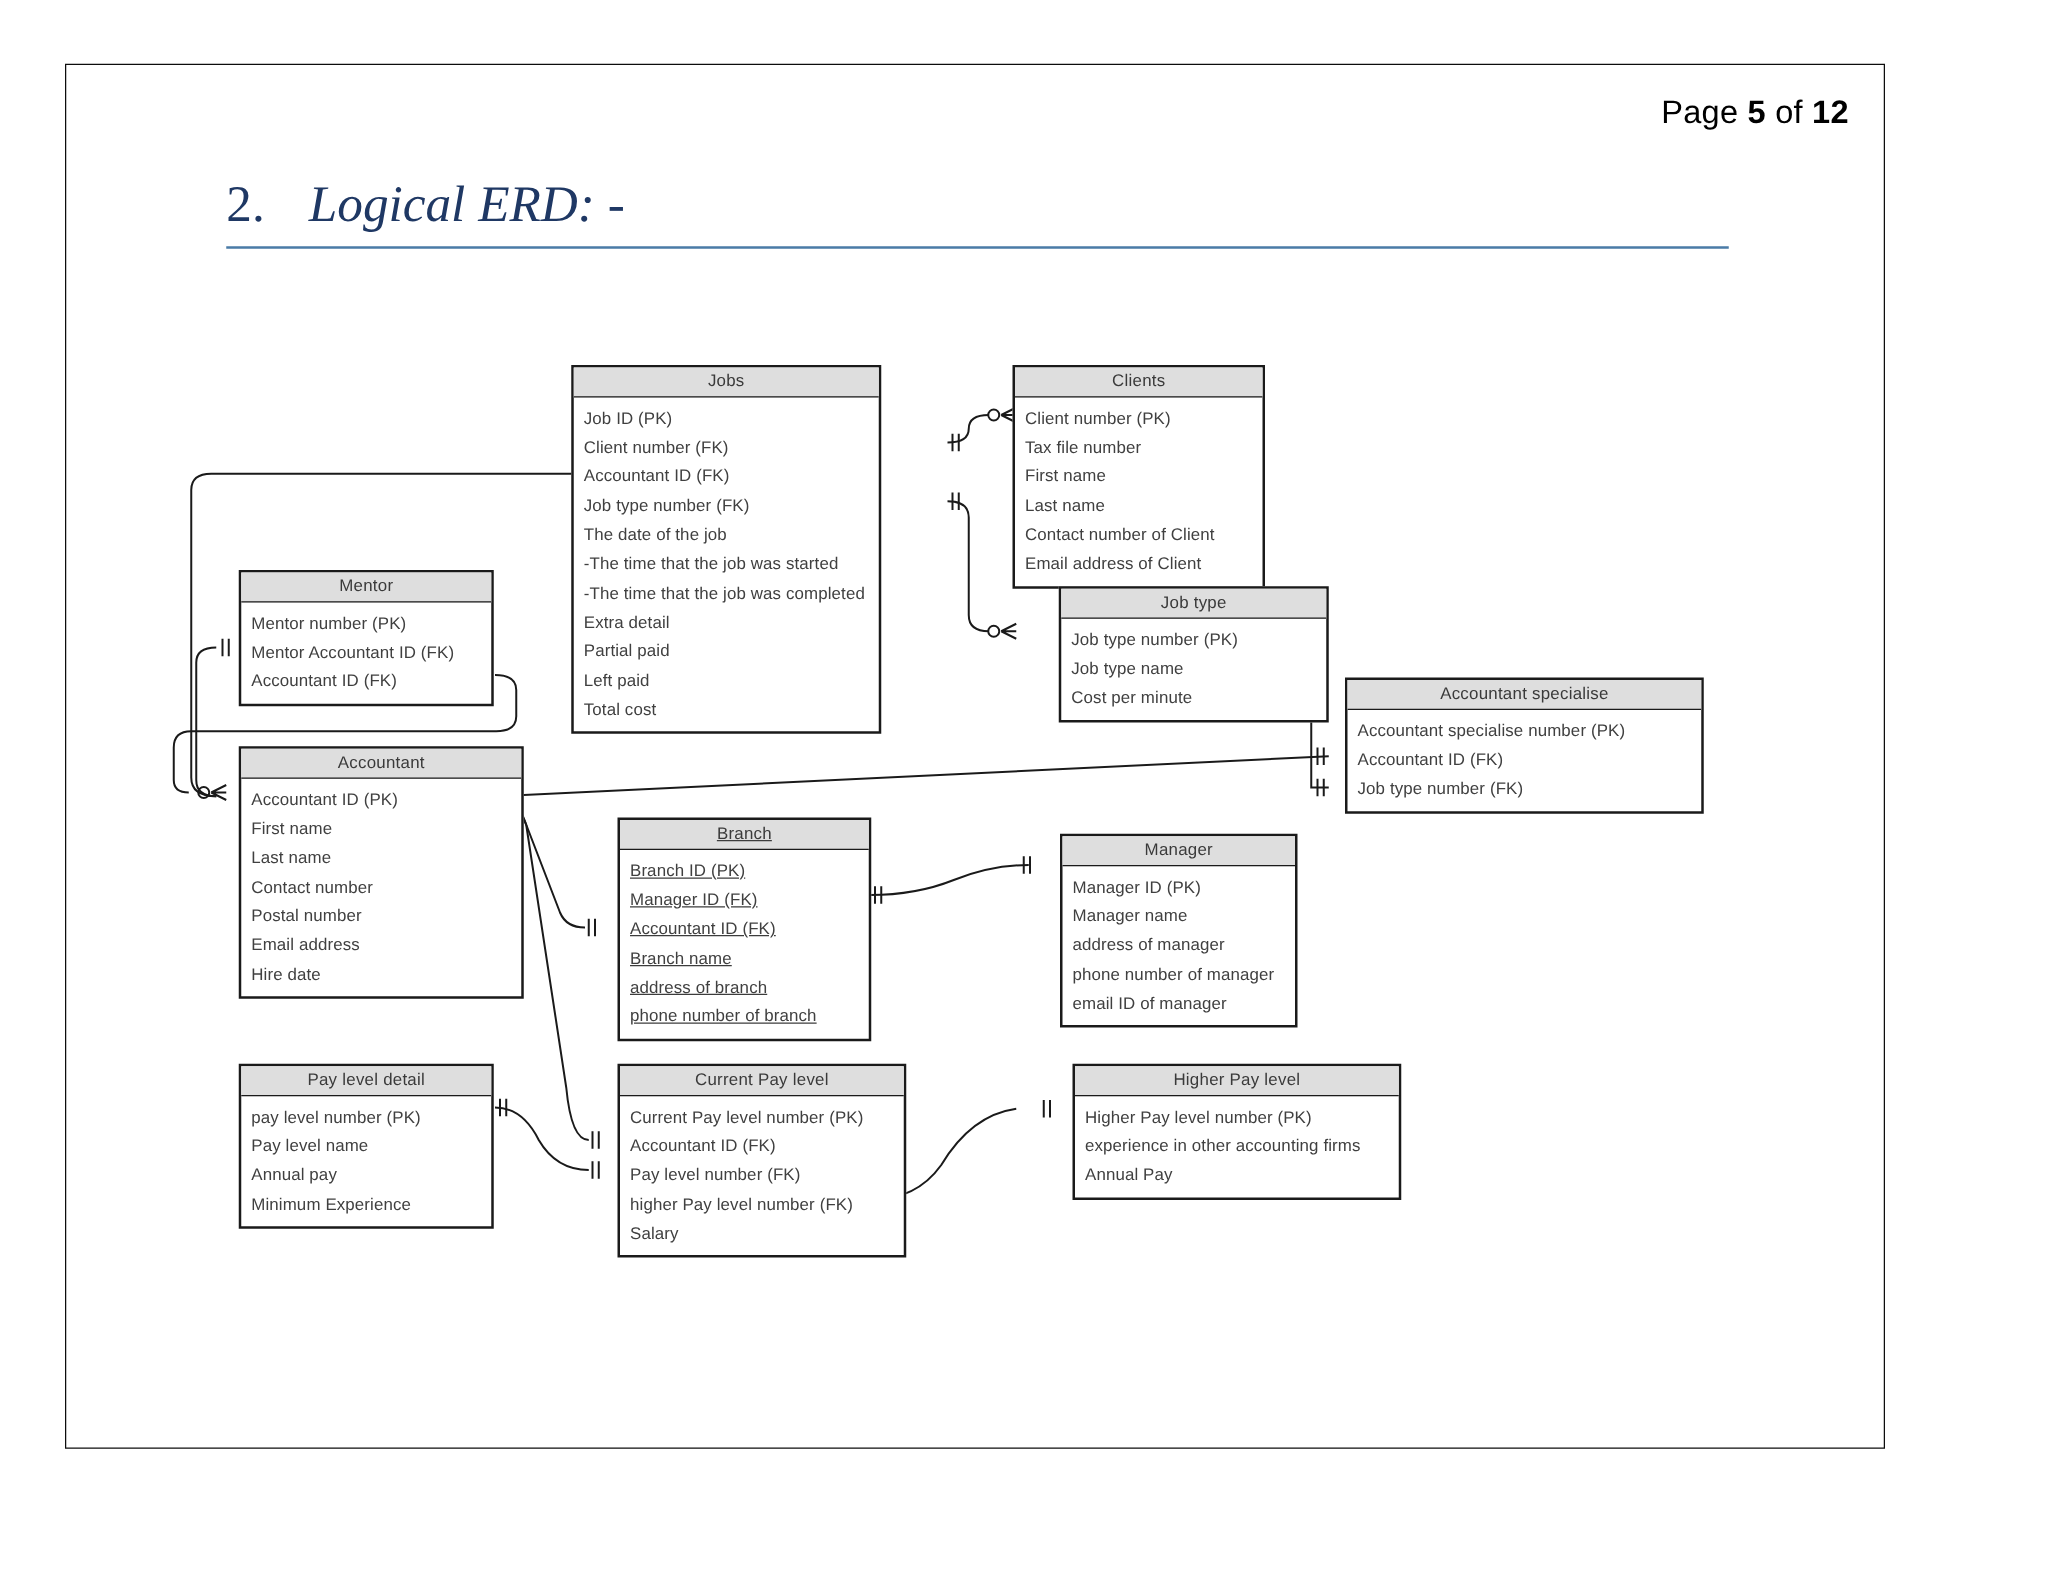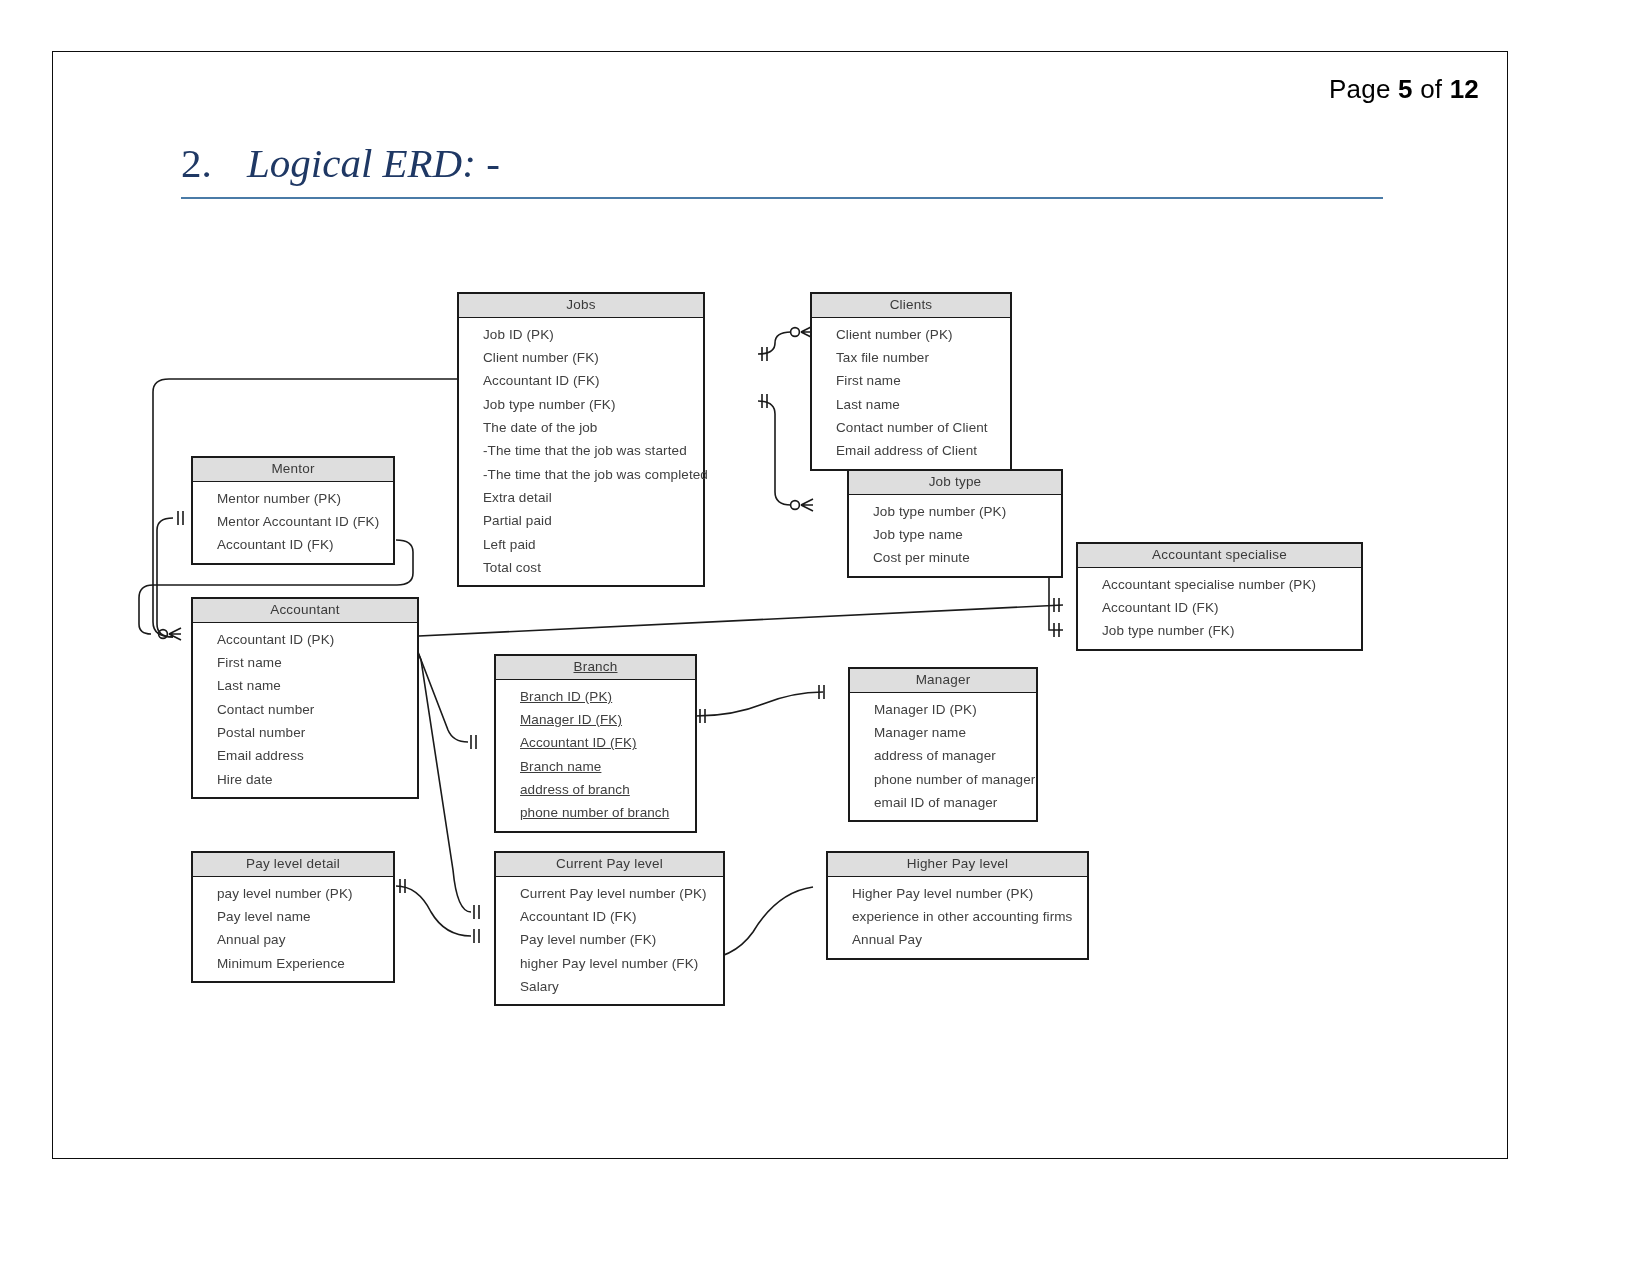--- a/index.html
+++ b/index.html
@@ -96,21 +96,21 @@
     padding: 4px 0 4px 0;
     font-size: 13.5px;
     color: #3a3a3a;
     letter-spacing: .2px;
     line-height: 1.1;
   }
   .entity-attrs {
     padding: 5px 0 6px 0;
   }
   .attr {
-    padding: 0 6px 0 24px;
+    padding: 0 6px 0 8px;
     line-height: 23.3px;
     white-space: nowrap;
     color: #404040;
     letter-spacing: .1px;
   }
 </style>
 </head>
 <body>
 
 <div id="page-frame">
@@ -293,21 +293,21 @@
       <div class="entity-title">Current Pay level</div>
       <div class="entity-attrs">
         <div class="attr">Current Pay level number (PK)</div>
         <div class="attr">Accountant ID (FK)</div>
         <div class="attr">Pay level number (FK)</div>
         <div class="attr">higher Pay level number (FK)</div>
         <div class="attr">Salary</div>
       </div>
     </div>
 
-    <div class="entity" style="left:773px; top:799px; width:263px;">
+    <div class="entity" style="left:805px; top:799px; width:263px;">
       <div class="entity-title">Higher Pay level</div>
       <div class="entity-attrs">
         <div class="attr">Higher Pay level number (PK)</div>
         <div class="attr">experience in other accounting firms</div>
         <div class="attr">Annual Pay</div>
       </div>
     </div>
 
   </div>
 </div>

